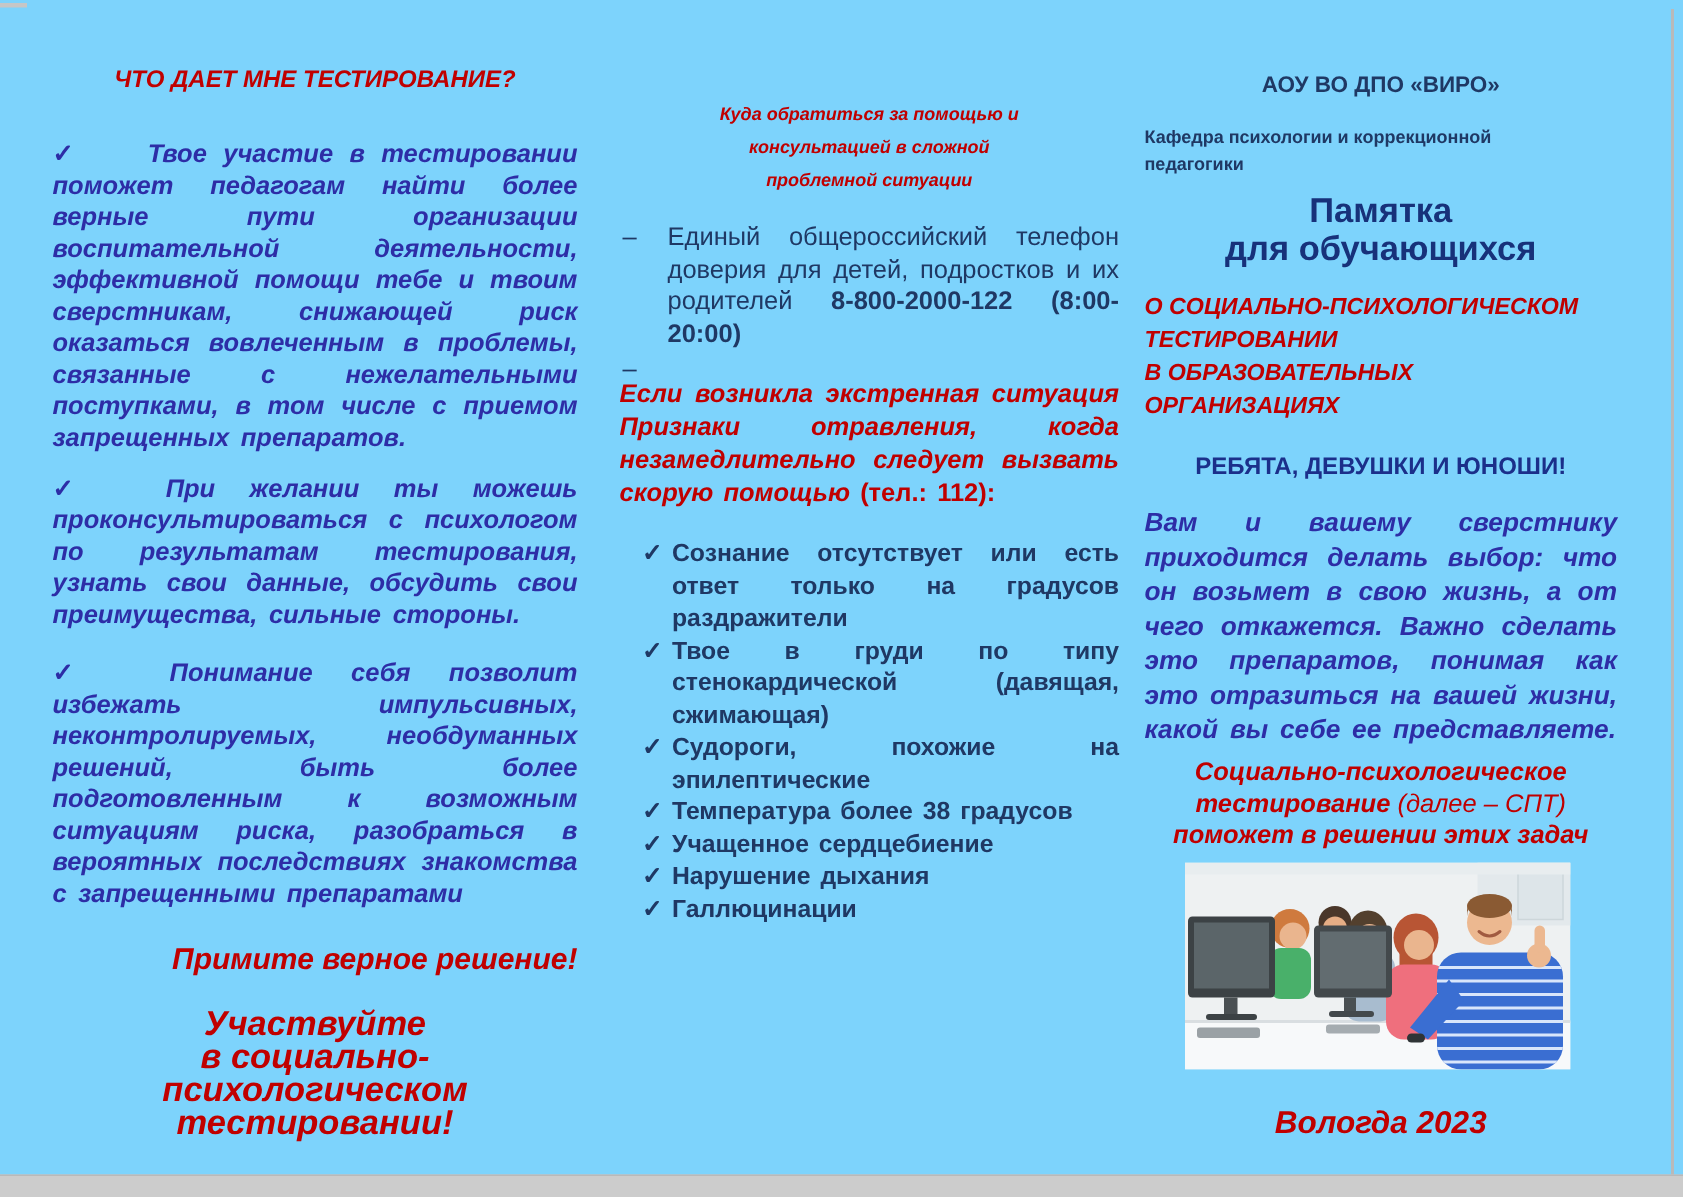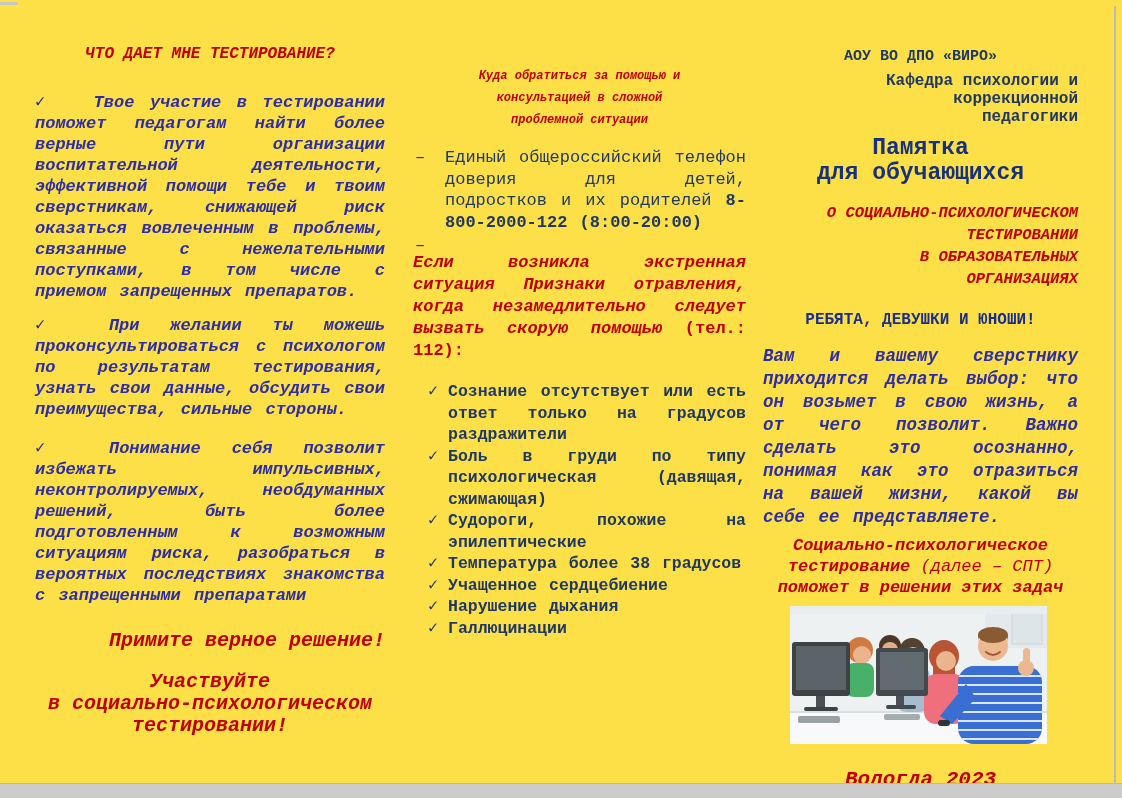--- a/index.html
+++ b/index.html
@@ -1,61 +1,61 @@
 <!DOCTYPE html>
 <html><head>
 <meta charset="utf-8">
 <style>
   html,body { margin:0; padding:0; background:#ffffff; }
   .page {
-    position:relative; width:1122px; height:798px; background:#fde047;
-    font-family:Liberation Mono, monospace; overflow:hidden;
+    position:relative; width:1122px; height:798px; background:#7dd3fc;
+    font-family:Liberation Sans, sans-serif; overflow:hidden;
   }
   .col { position:absolute; top:0; }
   .col1 { left:35px;  width:350px; }
   .col2 { left:413px; width:333px; }
   .col3 { left:763px; width:315px; }
 
   
   .c1-title { margin-top:45px; text-align:center; color:#C00000;
               font-weight:bold; font-style:italic; font-size:16px; line-height:18px; }
   .bp { margin:0; color:#2D2DA6; font-weight:bold; font-style:italic;
         font-size:17px; line-height:21px; text-align:justify; word-spacing:3px; }
   .bp1 { margin-top:29px; } .bp2 { margin-top:13px; } .bp3 { margin-top:18px; }
   .chk { font-style:normal; color:#2D2DA6; }
   .tab { display:inline-block; width:46px; }
   .cta1 { margin-top:23px; color:#C00000; font-weight:bold; font-style:italic;
           font-size:20px; line-height:23px; text-align:right; }
   .cta2 { margin-top:19px; color:#C00000; font-weight:bold; font-style:italic;
-          font-size:20px; line-height:22px; text-align:center; white-space:pre-line; }
+          font-size:23px; line-height:22px; text-align:center; white-space:pre-line; }
 
   
   .c2-title { margin-top:65px; color:#C00000; font-weight:bold; font-style:italic;
               font-size:12px; line-height:22px; text-align:center; white-space:pre-line; }
   .dash-list { margin:16px 0 0 0; padding:0; list-style:none; }
   .d-item { position:relative; padding-left:32px; color:#1F3864;
             font-size:17px; line-height:21.5px; text-align:justify; word-spacing:2px; }
   .d-item + .d-item { margin-top:2px; }
   .dash { position:absolute; left:2px; }
   .emerg { margin:19px 0 0 0; color:#C00000; font-weight:bold; font-style:italic;
            font-size:17px; line-height:22px; text-align:justify; word-spacing:2px; }
   .emerg .tel { font-style:normal; }
   .sym-list { margin:19px 0 0 0; padding:0; list-style:none; }
   .s-item { position:relative; padding-left:35px; color:#1F3864; font-weight:bold;
             font-size:16.5px; line-height:21.5px; text-align:justify; word-spacing:2px; }
   .chk2 { position:absolute; left:15px; }
 
   
   .org1 { margin-top:48px; text-align:center; color:#1F3864; font-weight:bold;
           font-size:15px; line-height:18px; }
-  .org2 { margin-top:6px; text-align:right; color:#1F3864; font-weight:bold;
-          font-size:16px; line-height:18px; white-space:pre-line; }
+  .org2 { margin-top:16px; text-align:left; color:#1F3864; font-weight:bold;
+          font-size:12px; line-height:18px; white-space:pre-line; }
   .c3-title { margin-top:10px; text-align:center; color:#17317A; font-weight:bold;
               font-size:23px; line-height:25px; white-space:pre-line; }
-  .c3-sub { margin-top:16px; text-align:right; color:#C00000; font-weight:bold;
+  .c3-sub { margin-top:16px; text-align:left; color:#C00000; font-weight:bold;
             font-style:italic; font-size:15.5px; line-height:22px; white-space:pre-line; }
   .greet { margin-top:20px; text-align:center; color:#1B2F8A; font-weight:bold;
            font-size:16px; line-height:20px; }
   .c3-para { margin:15px 0 0 0; color:#2D2DA6; font-weight:bold; font-style:italic;
              font-size:17.5px; line-height:23px; text-align:justify; word-spacing:3px; }
   .spt { margin-top:6px; text-align:center; color:#C00000; font-weight:bold;
          font-style:italic; font-size:17px; line-height:21px; }
   .spt .nrm { font-weight:normal; }
   .photo-wrap { margin:8px auto 0 27px; width:257px; height:138px; }
   .city { margin-top:24px; text-align:center; color:#C00000; font-weight:bold;
@@ -95,41 +95,41 @@
 
     <ul class="dash-list">
       <li class="d-item"><span class="dash">–</span><span>Единый общероссийский телефон доверия для детей, подростков и их родителей </span><b>8-800-2000-122 (8:00-20:00)</b></li>
       <li class="d-item"><span class="dash">–</span><b></b></li>
     </ul>
 
     <p class="emerg"><span>Если возникла экстренная ситуация Признаки отравления, когда незамедлительно следует вызвать скорую помощью </span><span class="tel">(тел.: 112):</span></p>
 
     <ul class="sym-list">
       <li class="s-item"><span class="chk2">✓</span><span>Сознание отсутствует или есть ответ только на градусов раздражители</span></li>
-      <li class="s-item"><span class="chk2">✓</span><span>Боль в груди по типу психологическая (давящая, сжимающая)</span></li>
+      <li class="s-item"><span class="chk2">✓</span><span>Твое в груди по типу стенокардической (давящая, сжимающая)</span></li>
       <li class="s-item"><span class="chk2">✓</span><span>Судороги, похожие на эпилептические</span></li>
       <li class="s-item"><span class="chk2">✓</span><span>Температура более 38 градусов</span></li>
       <li class="s-item"><span class="chk2">✓</span><span>Учащенное сердцебиение</span></li>
       <li class="s-item"><span class="chk2">✓</span><span>Нарушение дыхания</span></li>
       <li class="s-item"><span class="chk2">✓</span><span>Галлюцинации</span></li>
     </ul>
   </div>
 
   <div class="col col3">
     <div class="org1">АОУ ВО ДПО «ВИРО»</div>
     <div class="org2">Кафедра психологии и коррекционной
 педагогики</div>
     <div class="c3-title">Памятка
 для обучающихся</div>
     <div class="c3-sub">О СОЦИАЛЬНО-ПСИХОЛОГИЧЕСКОМ
 ТЕСТИРОВАНИИ
 В ОБРАЗОВАТЕЛЬНЫХ
 ОРГАНИЗАЦИЯХ</div>
     <div class="greet">РЕБЯТА, ДЕВУШКИ И ЮНОШИ!</div>
-    <p class="c3-para">Вам и вашему сверстнику приходится делать выбор: что он возьмет в свою жизнь, а от чего позволит. Важно сделать это осознанно, понимая как это отразиться на вашей жизни, какой вы себе ее представляете.</p>
+    <p class="c3-para">Вам и вашему сверстнику приходится делать выбор: что он возьмет в свою жизнь, а от чего откажется. Важно сделать это препаратов, понимая как это отразиться на вашей жизни, какой вы себе ее представляете.</p>
 
     <div class="spt">
       <div>Социально-психологическое</div>
       <div><span>тестирование </span><span class="nrm">(далее – СПТ)</span></div>
       <div>поможет в решении этих задач</div>
     </div>
 
     <div class="photo-wrap">
       <svg width="257" height="138" viewBox="0 0 257 138" xmlns="http://www.w3.org/2000/svg">
         <defs>

